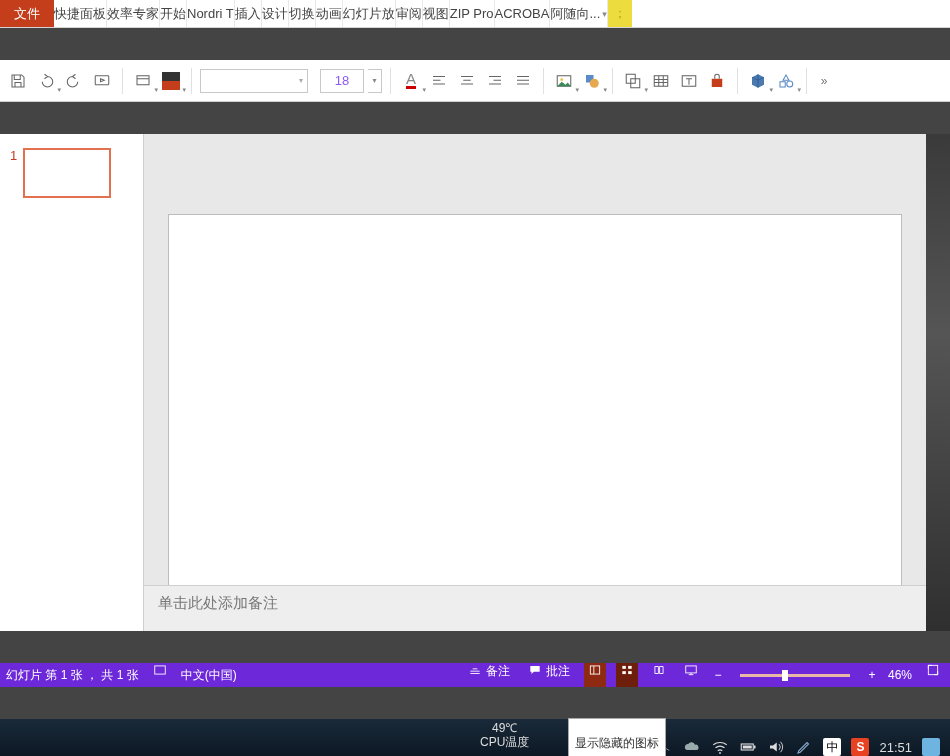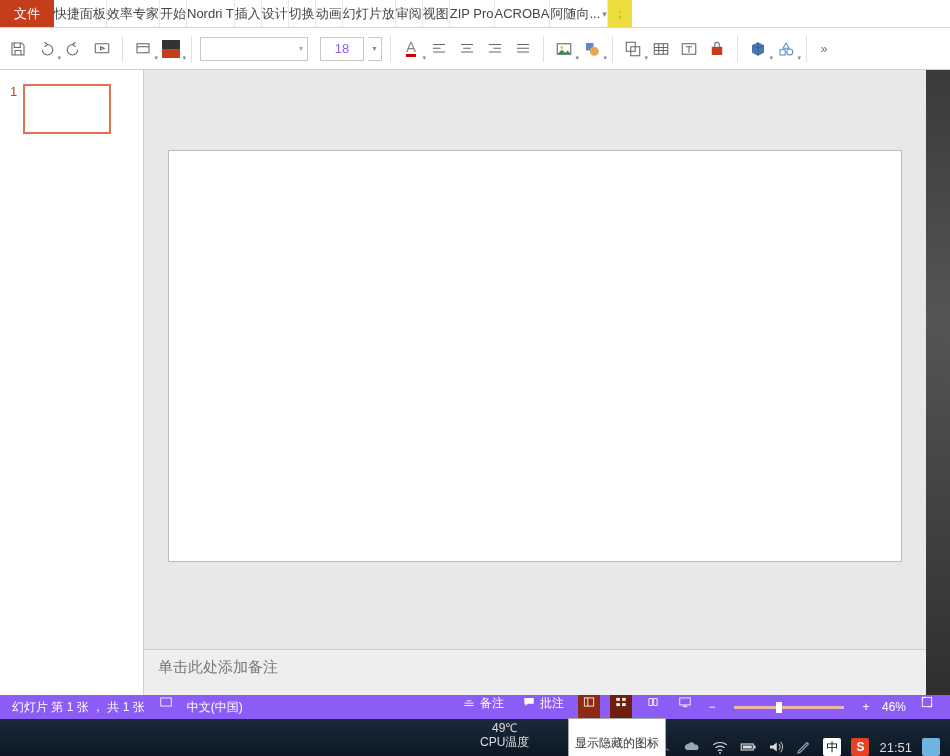--- a/index.html
+++ b/index.html
@@ -1,17 +1,17 @@
 <!DOCTYPE html>
 <html><head>
 <meta charset="utf-8">
 <style>
 * { margin:0; padding:0; box-sizing:border-box; font-family:"Microsoft YaHei","Segoe UI",sans-serif; user-select:none; }
 html,body { width:950px; height:756px; overflow:hidden; background:#444; }
-#app { width:950px; height:756px; display:flex; flex-direction:column; }
+#app { width:950px; height:756px; display:flex; flex-direction:column;gap:32px; }
 
 
 .tabs { height:28px; background:#fff; display:flex; align-items:stretch; font-size:13px; border-bottom:1px solid #d4d4d4; }
 .tab { padding:0 0; display:flex; align-items:center; color:#444; cursor:pointer; border-right:1px solid #e8e8e8; white-space:nowrap; }
 .tab.file { background:#c43e1c; color:#fff; font-weight:500; border-right:none; padding:0 14px; }
 .tab .dd { font-size:9px; margin-left:2px; color:#888; }
 .tab.yellow { background:#ecdc3d; width:24px; justify-content:center; color:#988b00; font-size:10px; border:none; }
 
 
 .toolbar { height:42px; background:#fff; display:flex; align-items:center; padding:0 6px; gap:4px; border-bottom:1px solid #cfcfcf; }
@@ -34,21 +34,21 @@
 .thumb { width:88px; height:50px; background:#fff; border:2px solid #e2714f; }
 .canvas-area { flex:1; display:flex; flex-direction:column; min-width:0; }
 .canvas-scroll { flex:1; display:flex; align-items:flex-start; justify-content:center; padding-top:80px; overflow:hidden; position:relative; }
 .slide { width:734px; height:412px; background:#fff; border:1px solid #bcbcbc; }
 .notes { height:46px; border-top:1px solid #cfcfcf; background:#eee; padding:8px 14px; font-size:15px; color:#777; }
 
 
 .rstrip { width:24px; background:linear-gradient(180deg,#3a3a3a,#555 40%,#2f2f2f); }
 
 
-.status { height:24px; background:#8b5cf6; color:#fff; display:flex; align-items:center; font-size:12px; padding:0 12px; gap:10px; }
+.status { height:24px; background:#6d28d9; color:#fff; display:flex; align-items:center; font-size:12px; padding:0 6px; gap:10px; }
 .status .spacer { flex:1; }
 .status .sbtn { display:flex; align-items:flex-start; gap:4px; cursor:pointer; padding:0 4px; height:100%; }
 .status .sbtn.dark { background:#8e2a11; }
 .status .sbtn.darker { background:#6e1f0b; }
 .status svg { width:14px; height:14px; }
 .zoom-track { width:110px; height:3px; background:#e9b8a9; position:relative; margin:0 6px; }
 .zoom-thumb { position:absolute; left:42px; top:-4px; width:6px; height:11px; background:#fff; }
 .zminus,.zplus { width:12px; text-align:center; cursor:pointer; }
 
 

